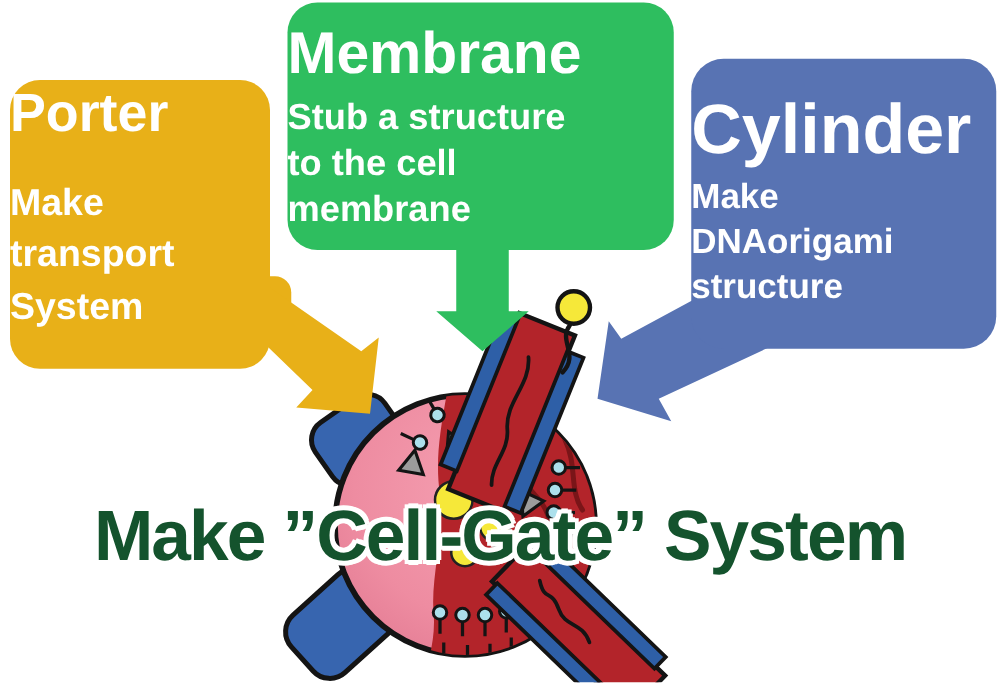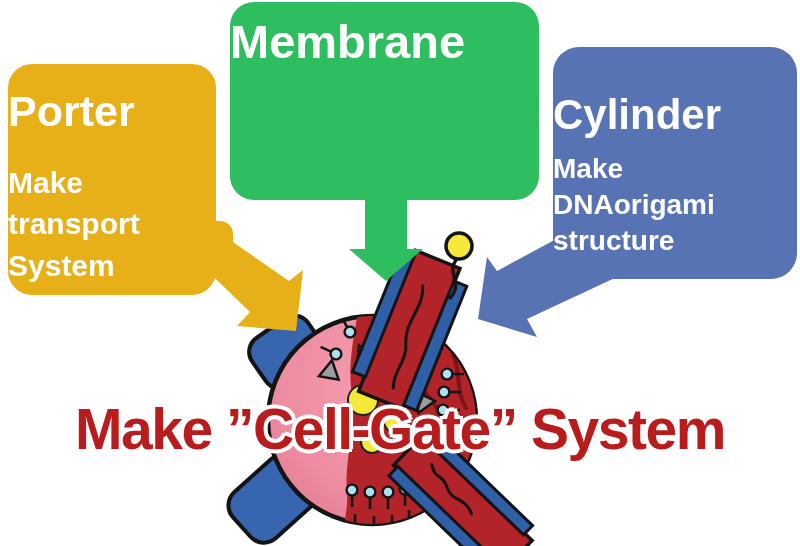--- a/index.html
+++ b/index.html
@@ -9,39 +9,39 @@
   }
   .cell-art{position:absolute;left:0;top:0;width:800px;height:546px;}
   .bubble{
     position:absolute;color:#ffffff;box-sizing:border-box;
     font-weight:bold;
   }
   .bubble-title{font-weight:bold;}
   .bubble-body{font-weight:bold;white-space:pre-line;}
   .bubble.porter{
     left:8px;top:64px;width:208px;height:231px;border-radius:24px;
-    background:#E8B018;padding-top:20px;
+    background:#E8B018;
   }
   .porter .bubble-title{font-size:43px;line-height:54px;}
   .porter .bubble-body{margin-top:24px;font-size:30px;line-height:1.38;}
   .bubble.membrane{
     left:230px;top:2px;width:309px;height:198px;border-radius:24px;
     background:#2EBE5F;padding-top:12px;
   }
   .membrane .bubble-title{font-size:47px;line-height:56px;}
   .membrane .bubble-body{margin-top:6px;font-size:29px;line-height:1.28;}
   .bubble.cylinder{
     left:553px;top:47px;width:244px;height:232px;border-radius:26px;
     background:#5873B3;padding-top:30px;
   }
-  .cylinder .bubble-title{font-size:42px;line-height:52px;margin-top:12px;}
+  .cylinder .bubble-title{font-size:56px;line-height:52px;}
   .cylinder .bubble-body{margin-top:10px;font-size:28px;line-height:1.28;}
   .caption{
     position:absolute;left:0;top:396px;width:800px;text-align:center;
-    font-size:57px;font-weight:bold;letter-spacing:-1.5px;color:#b91c1c;
+    font-size:57px;font-weight:bold;letter-spacing:-1.5px;color:#14532d;
     text-shadow:
       -3px -3px 0 #fff, 3px -3px 0 #fff, -3px 3px 0 #fff, 3px 3px 0 #fff,
       0 -4px 0 #fff, 0 4px 0 #fff, -4px 0 0 #fff, 4px 0 0 #fff;
     white-space:nowrap;
   }
 </style>
 </head>
 <body>
 
 <div class="stage">
@@ -158,20 +158,23 @@
 
   <div class="bubble porter">
     <div class="bubble-title">Porter</div>
     <div class="bubble-body">Make
 transport
 System</div>
   </div>
 
   <div class="bubble membrane">
     <div class="bubble-title">Membrane</div>
+    <div class="bubble-body">Stub a structure
+to the cell
+membrane</div>
   </div>
 
   <div class="bubble cylinder">
     <div class="bubble-title">Cylinder</div>
     <div class="bubble-body">Make
 DNAorigami
 structure</div>
   </div>
 
   <div class="caption">Make ”Cell-Gate” System</div>

